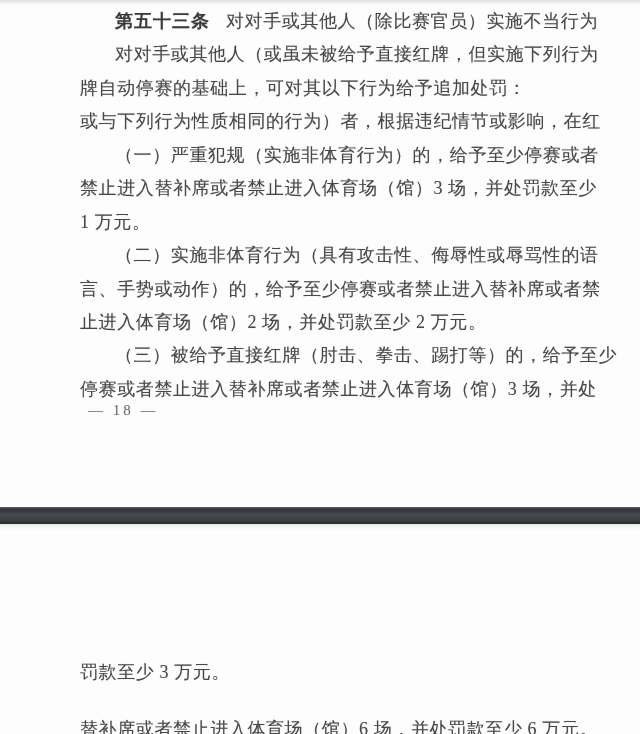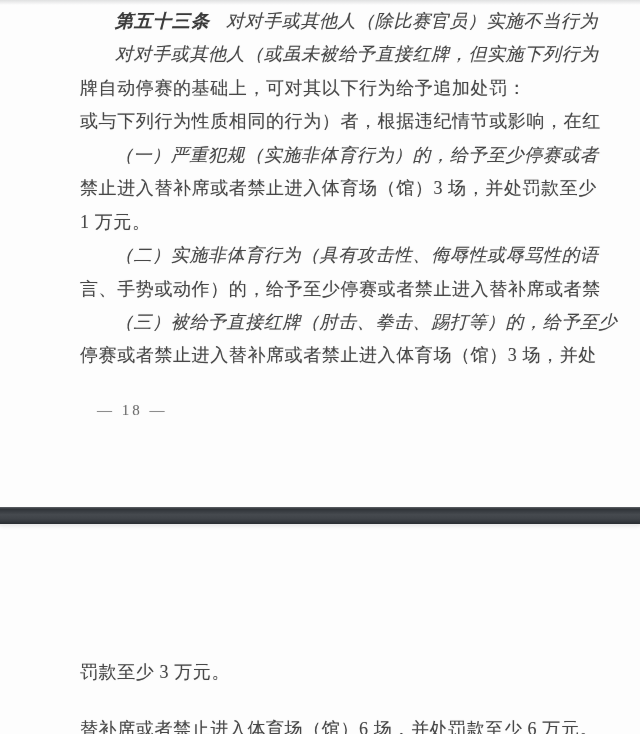--- a/index.html
+++ b/index.html
@@ -41,31 +41,31 @@
     letter-spacing: 0.6px;
     color: #484848;
     white-space: nowrap;
     text-shadow: 0 0 1px rgba(90,90,90,.35);
   }
   .page2 .textline {
     height: 32.5px;
     line-height: 32.5px;
     margin-top: 24px;
   }
-  .textline.indent { padding-left: 35px; font-style: italic; }
+  .textline.indent { padding-left: 35px; }
   .lead {
     font-weight: bold;
     color: #3a3a3a;
     margin-right: 16px;
     letter-spacing: 1px;
   }
   .page-number {
     position: absolute;
     top: 398px;
-    left: 97px;
+    left: 88px;
     height: 24px;
     line-height: 24px;
     font-size: 15px;
     letter-spacing: 3px;
     color: #6f6f6f;
     text-shadow: 0 0 1px rgba(120,120,120,.3);
   }
   
   .separator {
     position: absolute;
@@ -100,20 +100,21 @@
     <div class="lines">
         <div class="textline indent"><b class="lead">第五十三条</b><span class="rest">对对手或其他人（除比赛官员）实施不当行为</span></div>
         <div class="textline indent"><span class="rest">对对手或其他人（或虽未被给予直接红牌，但实施下列行为</span></div>
         <div class="textline flush"><span class="rest">牌自动停赛的基础上，可对其以下行为给予追加处罚：</span></div>
         <div class="textline flush"><span class="rest">或与下列行为性质相同的行为）者，根据违纪情节或影响，在红</span></div>
         <div class="textline indent"><span class="rest">（一）严重犯规（实施非体育行为）的，给予至少停赛或者</span></div>
         <div class="textline flush"><span class="rest">禁止进入替补席或者禁止进入体育场（馆）3 场，并处罚款至少</span></div>
         <div class="textline flush"><span class="rest">1 万元。</span></div>
         <div class="textline indent"><span class="rest">（二）实施非体育行为（具有攻击性、侮辱性或辱骂性的语</span></div>
         <div class="textline flush"><span class="rest">言、手势或动作）的，给予至少停赛或者禁止进入替补席或者禁</span></div>
+        <div class="textline flush"><span class="rest">止进入体育场（馆）2 场，并处罚款至少 2 万元。</span></div>
         <div class="textline indent"><span class="rest">（三）被给予直接红牌（肘击、拳击、踢打等）的，给予至少</span></div>
         <div class="textline flush"><span class="rest">停赛或者禁止进入替补席或者禁止进入体育场（馆）3 场，并处</span></div>
       </div>
   </section>
 
   <div class="page-number">— 18 —</div>
 
   <div class="separator"></div>
 
   <section class="page-fragment page2">

